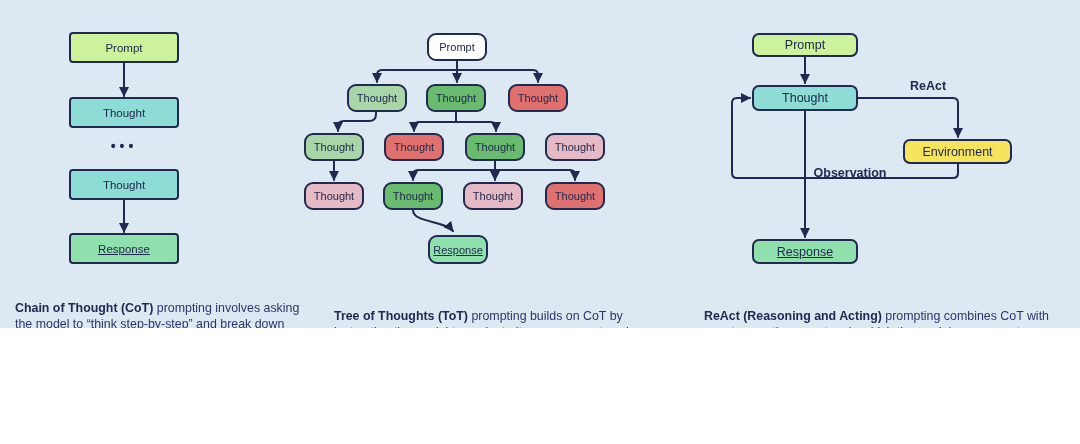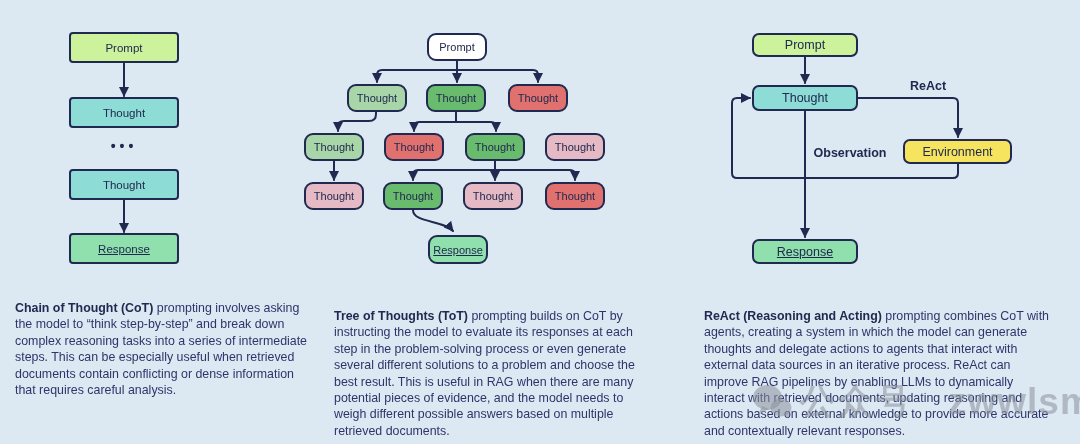--- a/index.html
+++ b/index.html
@@ -3,21 +3,21 @@
 <meta charset="utf-8">
 <style>
   :root{
     --c-bg:#dde9f2; --c-ink:#20294f; --c-body_text:#2d356a;
     --c-lime:#cdf29c; --c-teal:#8edcd6; --c-mint:#90e0ae; --c-white:#ffffff;
     --c-sage:#a9d6a8; --c-green:#69bc6d; --c-red:#e1716e; --c-pink:#e6bac4;
     --c-yellow:#f6e45f; --c-watermark:#8a919c;
   }
   html,body{margin:0;padding:0;}
   .canvas{
-    position:relative;width:1080px;height:444px;overflow:hidden;
+    position:relative;width:1080px;height:328px;overflow:hidden;
     background:var(--c-bg);
     font-family:"Liberation Sans","DejaVu Sans",sans-serif;
   }
   .edges{position:absolute;left:0;top:0;width:1080px;height:444px;}
   .edge{stroke:var(--c-ink);stroke-width:2;fill:none;stroke-linecap:round;}
   .ahp{fill:var(--c-ink);}
   .node{
     position:absolute;box-sizing:border-box;display:flex;align-items:center;justify-content:center;
     border:2px solid var(--c-ink);color:var(--c-ink);
   }
@@ -104,21 +104,21 @@
   <div class="node rr red" style="left:545px;top:182px;width:60px;height:28px">Thought</div>
 
   <div class="node rr mint thick" style="left:428px;top:235px;width:60px;height:29px">Response</div>
 
   <div class="node rx lime" style="left:752px;top:33px;width:106px;height:24px">Prompt</div>
   <div class="node rx teal" style="left:752px;top:85px;width:106px;height:26px">Thought</div>
   <div class="node rx yellow" style="left:903px;top:139px;width:109px;height:25px">Environment</div>
   <div class="node rx mint" style="left:752px;top:239px;width:106px;height:25px">Response</div>
 
   <div class="edge-label" style="left:896px;top:79px;width:64px">ReAct</div>
-  <div class="edge-label" style="left:804px;top:146px;width:92px">Observation</div>
+  <div class="edge-label" style="left:804px;top:166px;width:92px">Observation</div>
 
   <p class="desc" style="left:15px;top:300px;width:301px"><b>Chain of Thought (CoT)</b><span> prompting involves asking the model to “think step-by-step” and break down complex reasoning tasks into a series of intermediate steps. This can be especially useful when retrieved documents contain conflicting or dense information that requires careful analysis.</span></p>
 
   <p class="desc" style="left:334px;top:308px;width:314px"><b>Tree of Thoughts (ToT)</b><span> prompting builds on CoT by instructing the model to evaluate its responses at each step in the problem-solving process or even generate several different solutions to a problem and choose the best result. This is useful in RAG when there are many potential pieces of evidence, and the model needs to weigh different possible answers based on multiple retrieved documents.</span></p>
 
   <p class="desc" style="left:704px;top:308px;width:345px"><b>ReAct (Reasoning and Acting)</b><span> prompting combines CoT with agents, creating a system in which the model can generate thoughts and delegate actions to agents that interact with external data sources in an iterative process. ReAct can improve RAG pipelines by enabling LLMs to dynamically interact with retrieved documents, updating reasoning and actions based on external knowledge to provide more accurate and contextually relevant responses.</span></p>
 
   <div class="watermark">
     <span class="wm-icon">
       <svg width="40" height="36" viewBox="0 0 40 36" aria-hidden="true">

